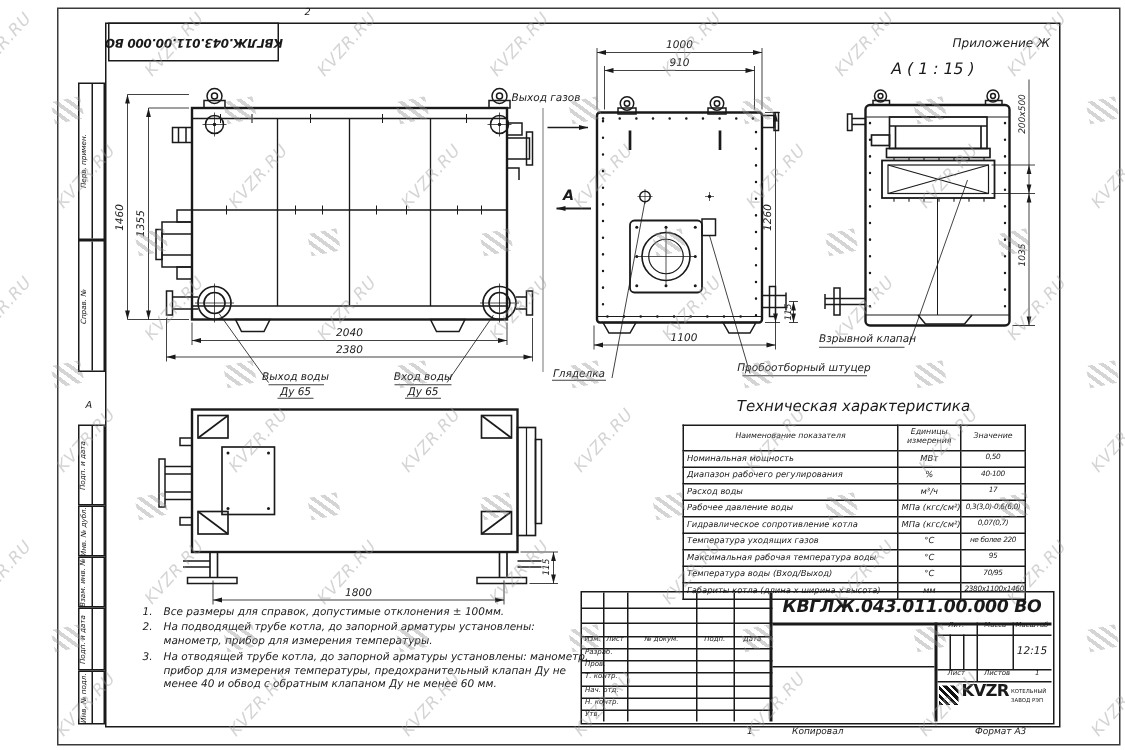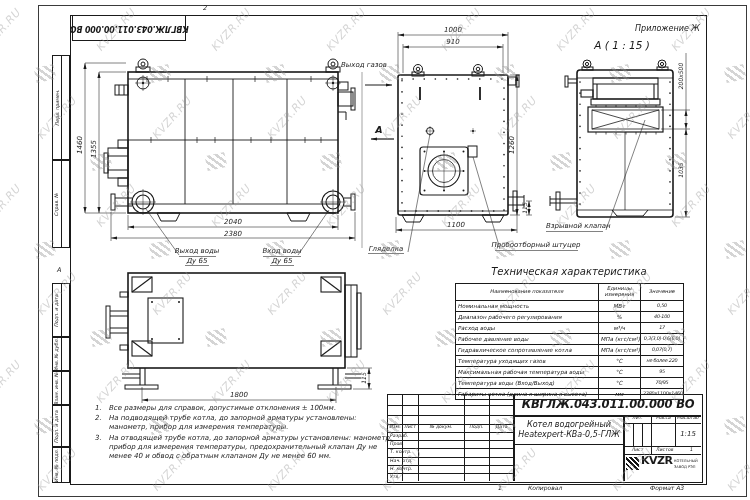--- a/index.html
+++ b/index.html
@@ -443,28 +443,24 @@
     <div class="cellc" style="left:30px;top:30px;width:46px;">№ докум.</div>
     <div class="cellc" style="left:76px;top:30px;width:25px;">Подп.</div>
     <div class="cellc" style="left:101px;top:30px;width:25px;">Дата</div>
     <div class="sl" style="left:2px;top:38.5px;">Разраб.</div>
     <div class="sl" style="left:2px;top:46.5px;">Пров.</div>
     <div class="sl" style="left:2px;top:55px;">Т. контр.</div>
     <div class="sl" style="left:2px;top:63.5px;">Нач. отд.</div>
     <div class="sl" style="left:2px;top:71.5px;">Н. контр.</div>
     <div class="sl" style="left:2px;top:79.5px;">Утв.</div>
     <div class="desig">КВГЛЖ.043.011.00.000 ВО</div>
-    <div class="pname">
-      <span>Котел водогрейный</span>
-      <span>Heatexpert-КВа-0,5-ГЛЖ</span>
-    </div>
     <div class="cellc" style="left:236px;top:21px;width:27px;">Лит.</div>
     <div class="cellc" style="left:264px;top:21px;width:23px;">Масса</div>
     <div class="cellc" style="left:287px;top:21px;width:26px;">Масштаб</div>
-    <div class="cellc" style="left:287px;top:36px;width:26px;font-size:7px;">1:15</div>
+    <div class="cellc" style="left:287px;top:36px;width:26px;font-size:7px;">12:15</div>
     <div class="cellc" style="left:236px;top:52.5px;width:27px;">Лист</div>
     <div class="sl" style="left:268px;top:53px;">Листов</div>
     <div class="sl" style="left:302px;top:53px;">1</div>
     <div class="logoicon"></div>
     <div class="logotxt">KVZR</div>
     <div class="logosub" style="top:64px;">КОТЕЛЬНЫЙ</div>
     <div class="logosub" style="top:69.5px;">ЗАВОД РЭП</div>
   <div style="position: absolute; left: 14px; top: 0px; width: 1px; height: 86px; background: rgb(26, 26, 26);"></div>
       <div style="position: absolute; left: 30px; top: 0px; width: 1px; height: 86px; background: rgb(26, 26, 26);"></div>
       <div style="position: absolute; left: 76px; top: 0px; width: 1px; height: 86px; background: rgb(26, 26, 26);"></div>

